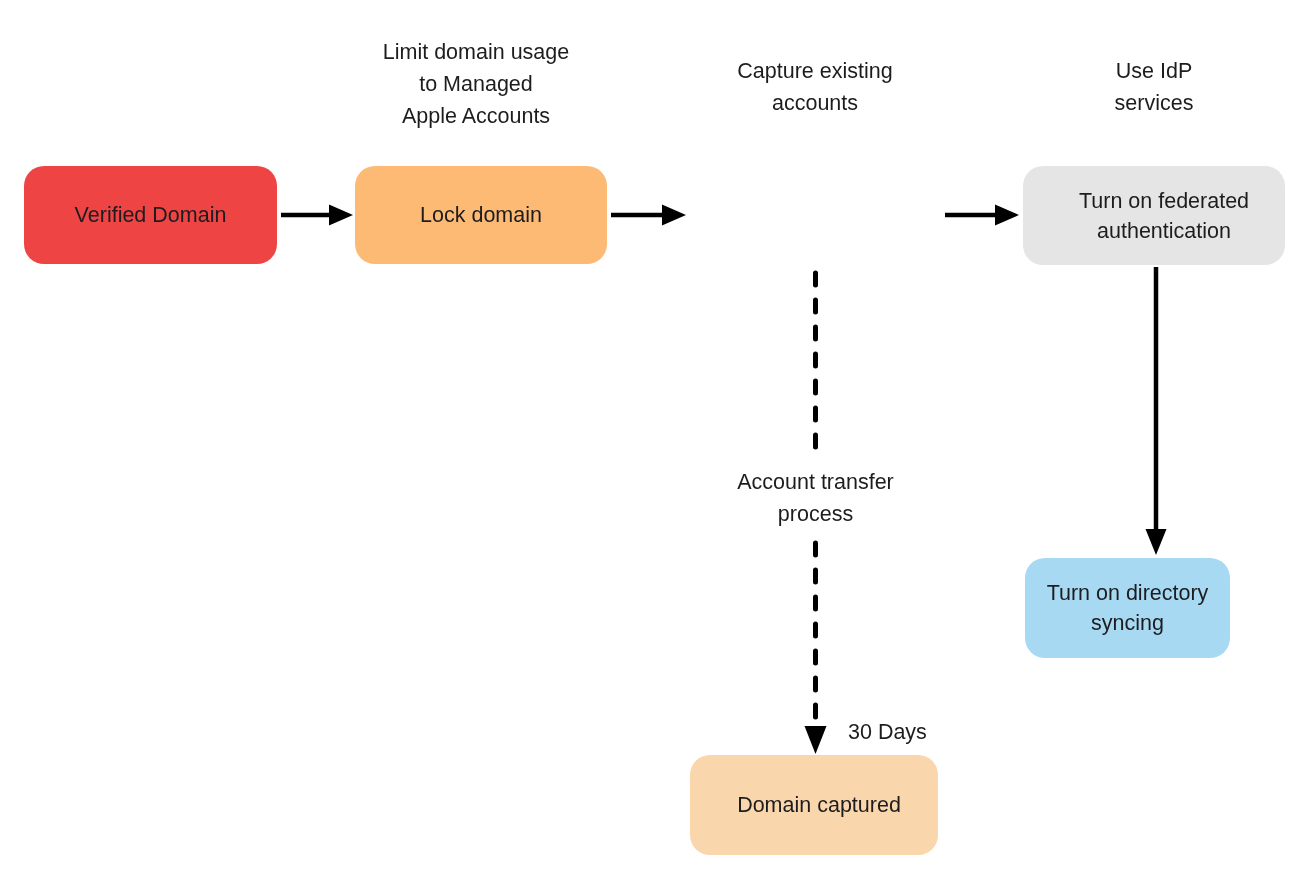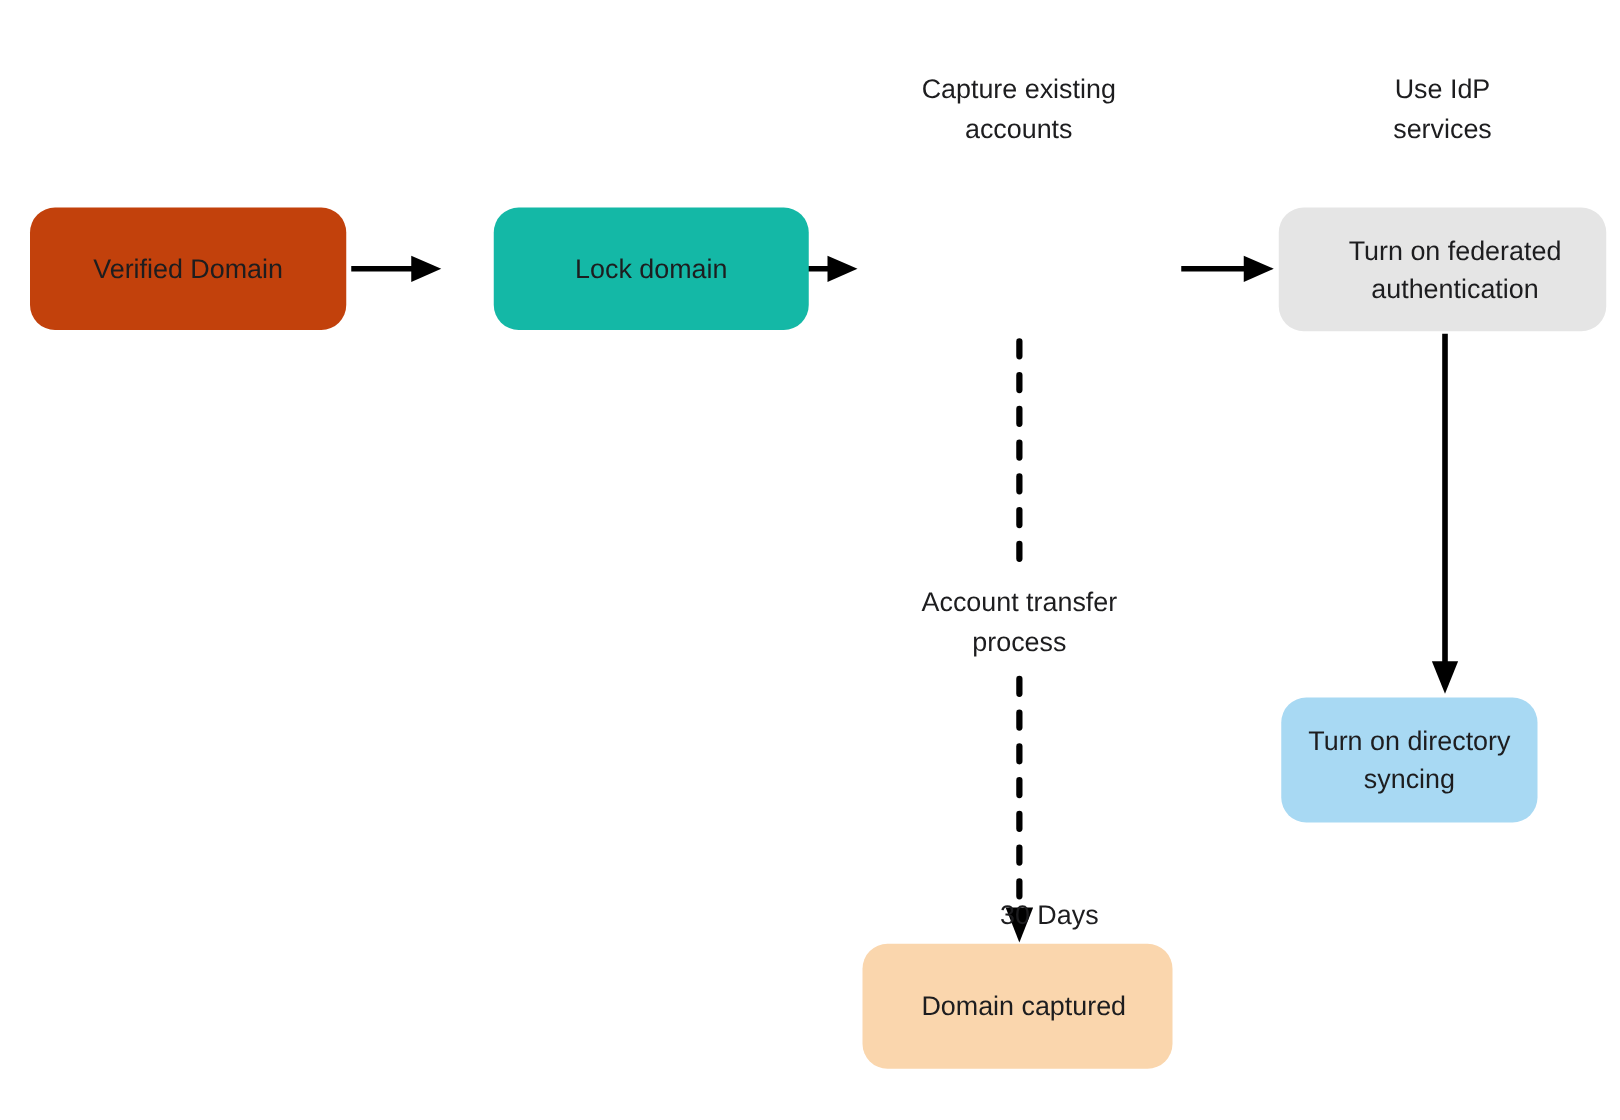--- a/index.html
+++ b/index.html
@@ -49,21 +49,21 @@
   #n-lock       { left: 355px;  top: 166px; width: 252px; height: 98px; }
   #n-capture    { left: 690px;  top: 166px; width: 251px; height: 98px; }
   #n-federated  { left: 1023px; top: 166px; width: 262px; height: 99px; }
   #n-directory  { left: 1025px; top: 558px; width: 205px; height: 100px; }
   #n-captured   { left: 690px;  top: 755px; width: 248px; height: 100px; padding-left: 24px; }
 
   #a-limit            { left: 346px;  top: 36px;  width: 260px; }
   #a-capture-existing { left: 685px;  top: 55px;  width: 260px; }
   #a-use-idp          { left: 1024px; top: 55px;  width: 260px; }
   #a-transfer         { left: 700px;  top: 456px; width: 231px; background: #ffffff; padding: 10px 0; }
-  #a-30days           { left: 800px;  top: 716px; width: 120px; text-align: left; }
+  #a-30days           { left: 848px;  top: 716px; width: 120px; text-align: left; }
 </style>
 </head>
 <body>
 
 <div class="canvas">
 
   <svg class="arrow-layer" viewBox="0 0 1296 896" xmlns="http://www.w3.org/2000/svg">
 
     <g stroke="#000000" fill="#000000">
       <line x1="281" y1="215" x2="331" y2="215" stroke-width="4.5"></line>
@@ -82,31 +82,34 @@
       <line x1="1156" y1="267" x2="1156" y2="530" stroke-width="4.5"></line>
       <polygon points="1156,555 1145.5,529 1166.5,529" stroke="none"></polygon>
     </g>
 
     <g stroke="#000000" fill="#000000">
       <line x1="815.5" y1="273" x2="815.5" y2="724" stroke-width="5" stroke-dasharray="12 15" stroke-linecap="round"></line>
       <polygon points="815.5,754 804.5,726 826.5,726" stroke="none"></polygon>
     </g>
   </svg>
 
-  <div class="node" id="n-verified" style="background: #c2410c;">Verified Domain</div>
+  <div class="node" id="n-verified" style="background: #ef4444;">Verified Domain</div>
 
-  <div class="node" id="n-lock" style="background: #14b8a6; margin-left: 40px;">Lock domain</div>
+  <div class="node" id="n-lock" style="background: #fdba74;">Lock domain</div>
 
 
   <div class="node" id="n-federated" style="background: #e5e5e5; padding-left: 34px;">Turn on federated authentication</div>
 
   <div class="node" id="n-directory" style="background: rgb(168, 217, 243);">Turn on directory syncing</div>
 
   <div class="node" id="n-captured" style="background: rgb(250, 214, 173);">Domain captured</div>
 
+  <div class="ann" id="a-limit">Limit domain usage
+to Managed
+Apple Accounts</div>
 
   <div class="ann" id="a-capture-existing">Capture existing
 accounts</div>
 
   <div class="ann" id="a-use-idp">Use IdP
 services</div>
 
   <div class="ann" id="a-transfer">Account transfer
 process</div>
 

